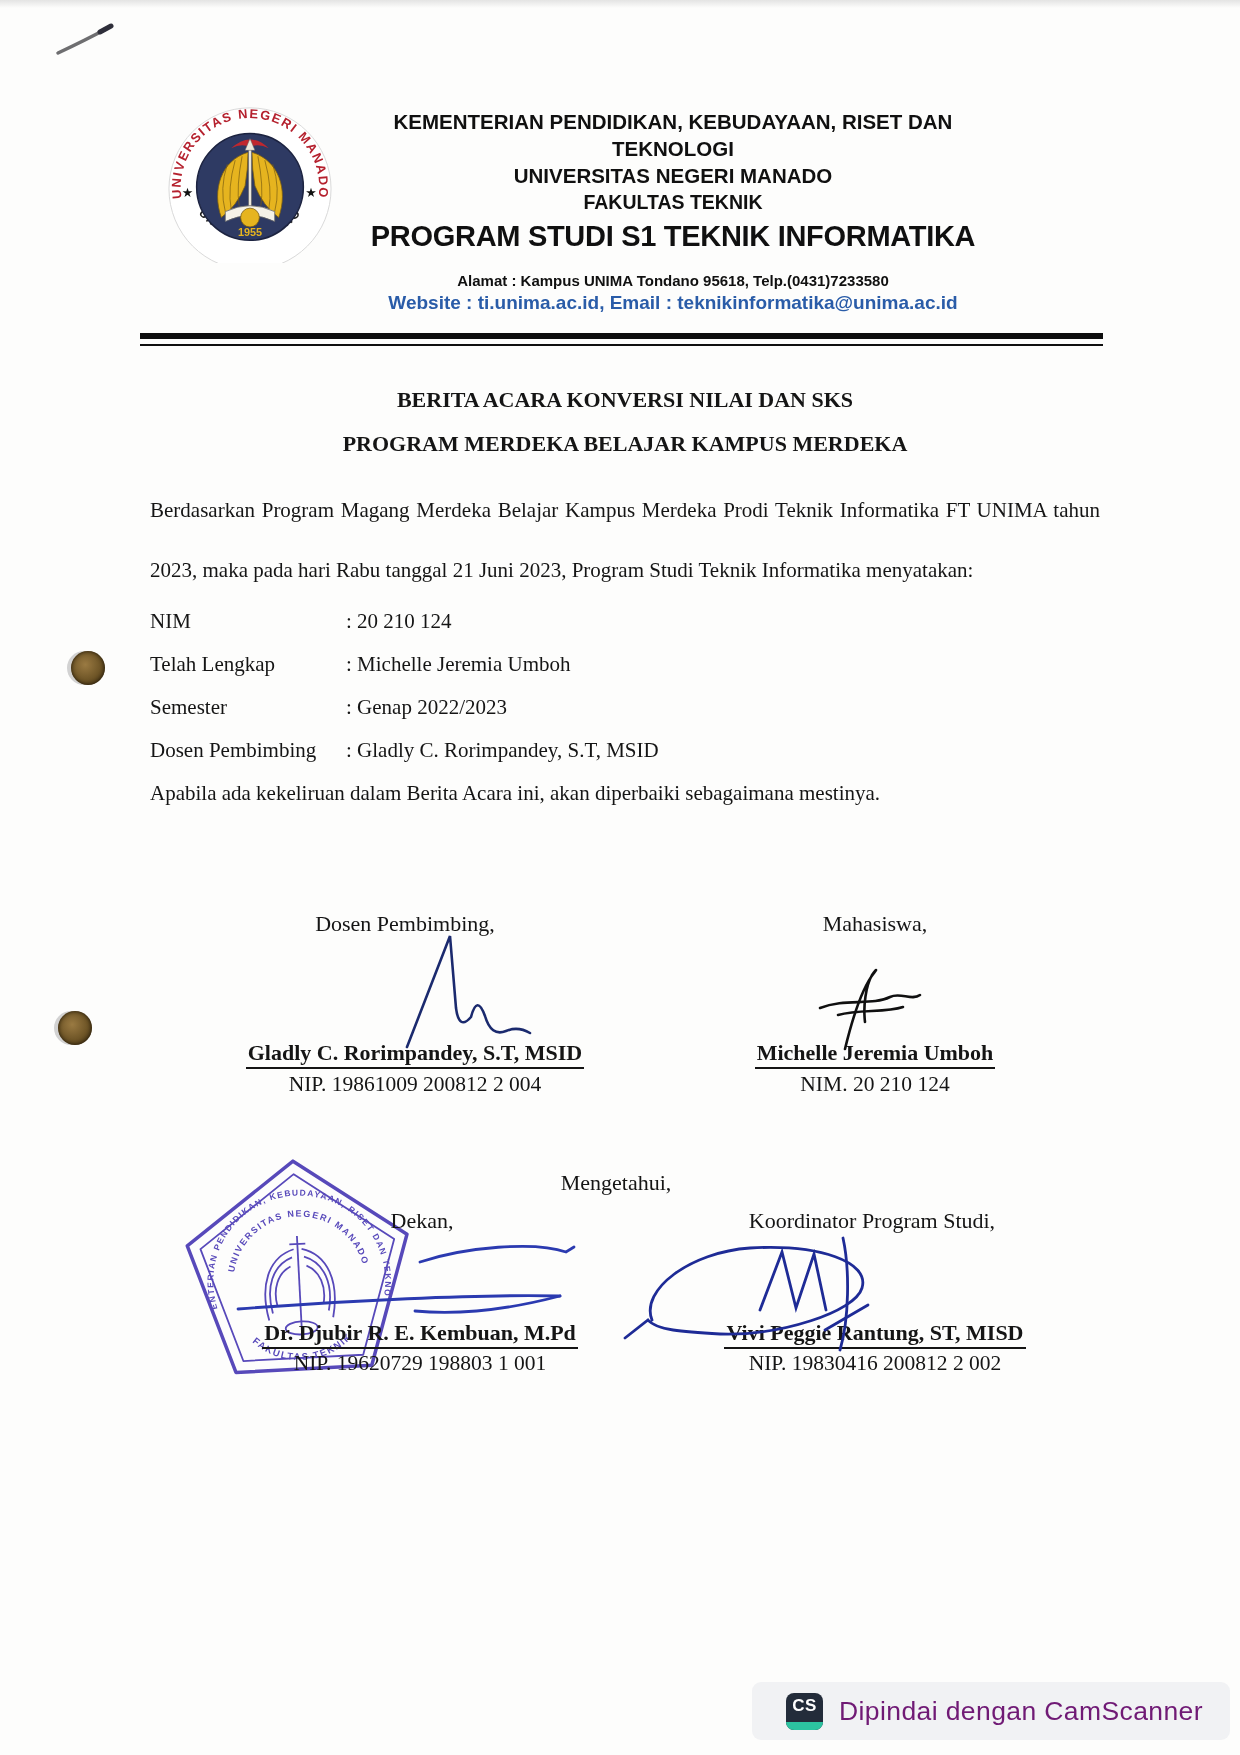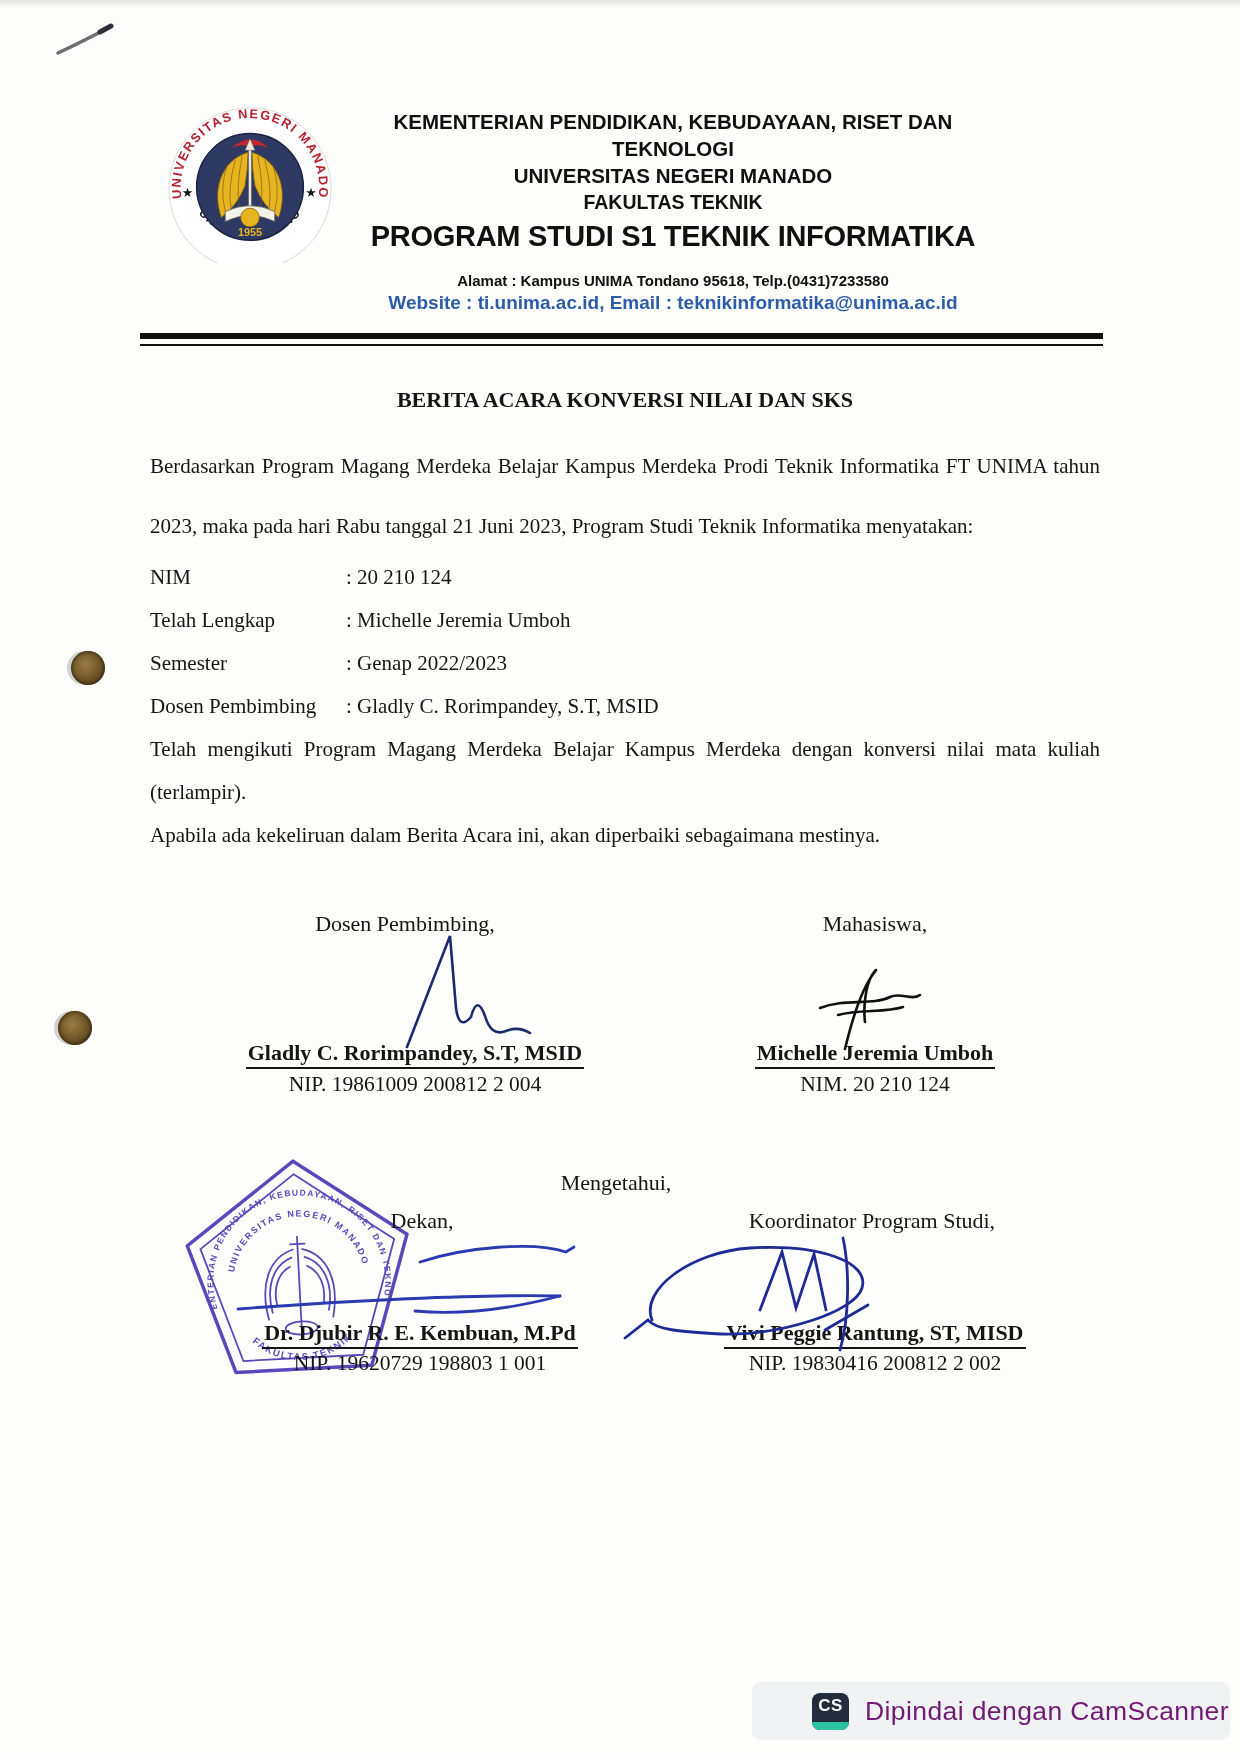--- a/index.html
+++ b/index.html
@@ -46,21 +46,21 @@
   
   .hole{position:absolute;width:34px;height:34px;border-radius:50%;z-index:4;
        background:radial-gradient(circle at 42% 40%, #9a7a42 0%, #6d5426 55%, #33250f 100%);
        box-shadow:-4px 0 0 0 #d2d2d2, inset 0 0 4px #1e1506;}
 
   
   .footer-bar{position:absolute;left:752px;top:1682px;width:478px;height:58px;
        background:#f1f2f4;border-radius:9px;display:flex;align-items:center;
        padding-left:34px;box-sizing:border-box;z-index:5;
        font-family:"Liberation Sans",sans-serif;}
-  .cs-icon{position:relative;width:37px;height:37px;border-radius:8px;background:#232c3a;flex:0 0 auto;margin-left:26px;}
+  .cs-icon{position:relative;width:37px;height:37px;border-radius:8px;background:#232c3a;flex:0 0 auto;}
   .cs-icon .cs-txt{position:absolute;top:3px;left:0;width:100%;text-align:center;
        color:#fff;font-weight:700;font-size:17px;letter-spacing:.5px;}
   .cs-icon .cs-strip{position:absolute;bottom:0;left:0;width:100%;height:8px;
        background:var(--cam-teal,#2cc3a0);border-radius:0 0 8px 8px;}
   .footer-text{margin-left:16px;font-size:26.5px;color:#701a75;letter-spacing:.4px;}
 </style>
 </head>
 <body>
 
 <div class="page">
@@ -112,41 +112,41 @@
         <div class="h-prog">PROGRAM STUDI S1 TEKNIK INFORMATIKA</div>
         <div class="h-addr">Alamat : Kampus UNIMA Tondano 95618, Telp.(0431)7233580</div>
         <div class="h-web">Website : ti.unima.ac.id, Email : teknikinformatika@unima.ac.id</div>
       </div>
     </div>
 
     <div class="divider"></div>
 
     <div class="title-block">
       <div>BERITA ACARA KONVERSI NILAI DAN SKS</div>
+      <div>PROGRAM MERDEKA BELAJAR KAMPUS MERDEKA</div>
     </div>
 
     <div class="body-text">
       <p class="intro" style="margin:0">Berdasarkan Program Magang Merdeka Belajar Kampus Merdeka Prodi Teknik Informatika FT UNIMA tahun 2023, maka pada hari Rabu tanggal 21 Juni 2023, Program Studi Teknik Informatika menyatakan:</p>
 
       <div class="fields">
         <div>
           <span class="field-label">NIM</span><span>:</span>&nbsp;<span>20 210 124</span>
         </div>
         <div>
           <span class="field-label">Telah Lengkap</span><span>:</span>&nbsp;<span>Michelle Jeremia Umboh</span>
         </div>
         <div>
           <span class="field-label">Semester</span><span>:</span>&nbsp;<span>Genap 2022/2023</span>
         </div>
         <div>
           <span class="field-label">Dosen Pembimbing</span><span>:</span>&nbsp;<span>Gladly C. Rorimpandey, S.T, MSID</span>
         </div>
       </div>
 
-      <p class="closing">Telah mengikuti Program Magang Merdeka Belajar Kampus Merdeka dengan konversi nilai mata kuliah (terlampir).</p>
       <p class="closing">Apabila ada kekeliruan dalam Berita Acara ini, akan diperbaiki sebagaimana mestinya.</p>
     </div>
   </div>
 
   <div class="abs" style="left:255px;top:911px;width:300px">Dosen Pembimbing,</div>
   <div class="abs" style="left:725px;top:911px;width:300px">Mahasiswa,</div>
 
   <div class="abs sig-name" style="left:215px;top:1040px;width:400px">
     <span class="und">Gladly C. Rorimpandey, S.T, MSID</span>
   </div>

